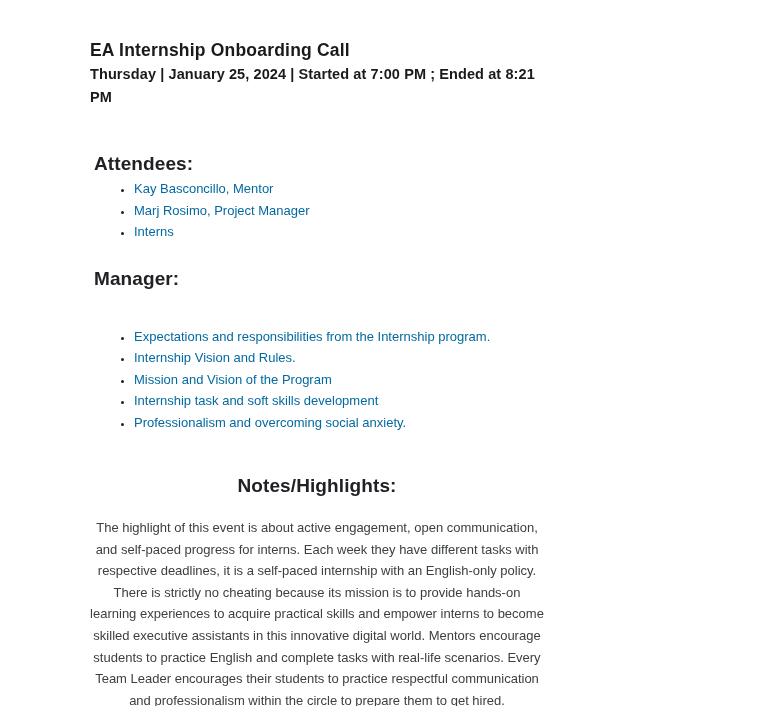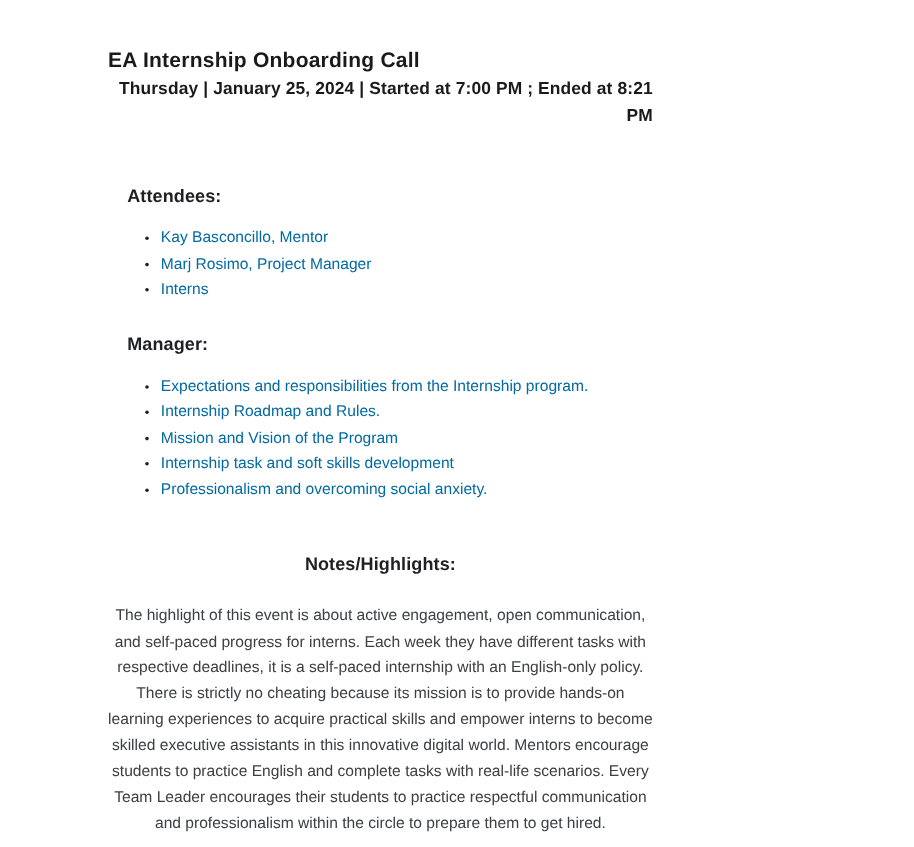--- a/index.html
+++ b/index.html
@@ -25,41 +25,40 @@
     color: #1a1a1a;
     letter-spacing: 0.2px;
   }
   .doc-subtitle {
     margin: 0;
     font-size: 14.5px;
     line-height: 23px;
     font-weight: 700;
     color: #1a1a1a;
     letter-spacing: 0.1px;
-    text-align: right;
   }
   .section-heading {
-    margin: 16px;
-    font-size: 15px;
+    margin: 4px;
+    font-size: 19px;
     line-height: 15px;
     font-weight: 700;
     color: #202124;
     letter-spacing: 0.1px;
   }
   .attendees-section { margin-top: 47px; }
   .agenda-section   { margin-top: 28px; }
   .notes-section    { margin-top: 45px; text-align: center; }
 
   ul.bullet-list {
     margin: 0;
     padding: 0 0 0 44px;
     list-style: disc;
   }
   ul.bullet-list.tight  { margin-top: 7px; }
-  ul.bullet-list.spaced { margin-top: 10px; }
+  ul.bullet-list.spaced { margin-top: 40px; }
   ul.bullet-list li {
     font-size: 13px;
     line-height: 21.5px;
     color: #0369a1;
   }
   ul.bullet-list li::marker {
     color: #202124;
     font-size: 11px;
   }
   .notes-paragraph {
@@ -86,21 +85,21 @@
         <li>Kay Basconcillo, Mentor</li>
         <li>Marj Rosimo, Project Manager</li>
         <li>Interns</li>
       </ul>
   </section>
 
   <section class="agenda-section">
     <h2 class="section-heading">Manager:</h2>
     <ul class="bullet-list spaced">
         <li>Expectations and responsibilities from the Internship program.</li>
-        <li>Internship Roadmap and Rules.</li>
+        <li>Internship Vision and Rules.</li>
         <li>Mission and Vision of the Program</li>
         <li>Internship task and soft skills development</li>
         <li>Professionalism and overcoming social anxiety.</li>
       </ul>
   </section>
 
   <section class="notes-section">
     <h2 class="section-heading">Notes/Highlights:</h2>
     <p class="notes-paragraph">The highlight of this event is about active engagement, open communication, and self-paced progress for interns. Each week they have different tasks with respective deadlines, it is a self-paced internship with an English-only policy. There is strictly no cheating because its mission is to provide hands-on learning experiences to acquire practical skills and empower interns to become skilled executive assistants in this innovative digital world. Mentors encourage students to practice English and complete tasks with real-life scenarios. Every Team Leader encourages their students to practice respectful communication and professionalism within the circle to prepare them to get hired.</p>
   </section>

